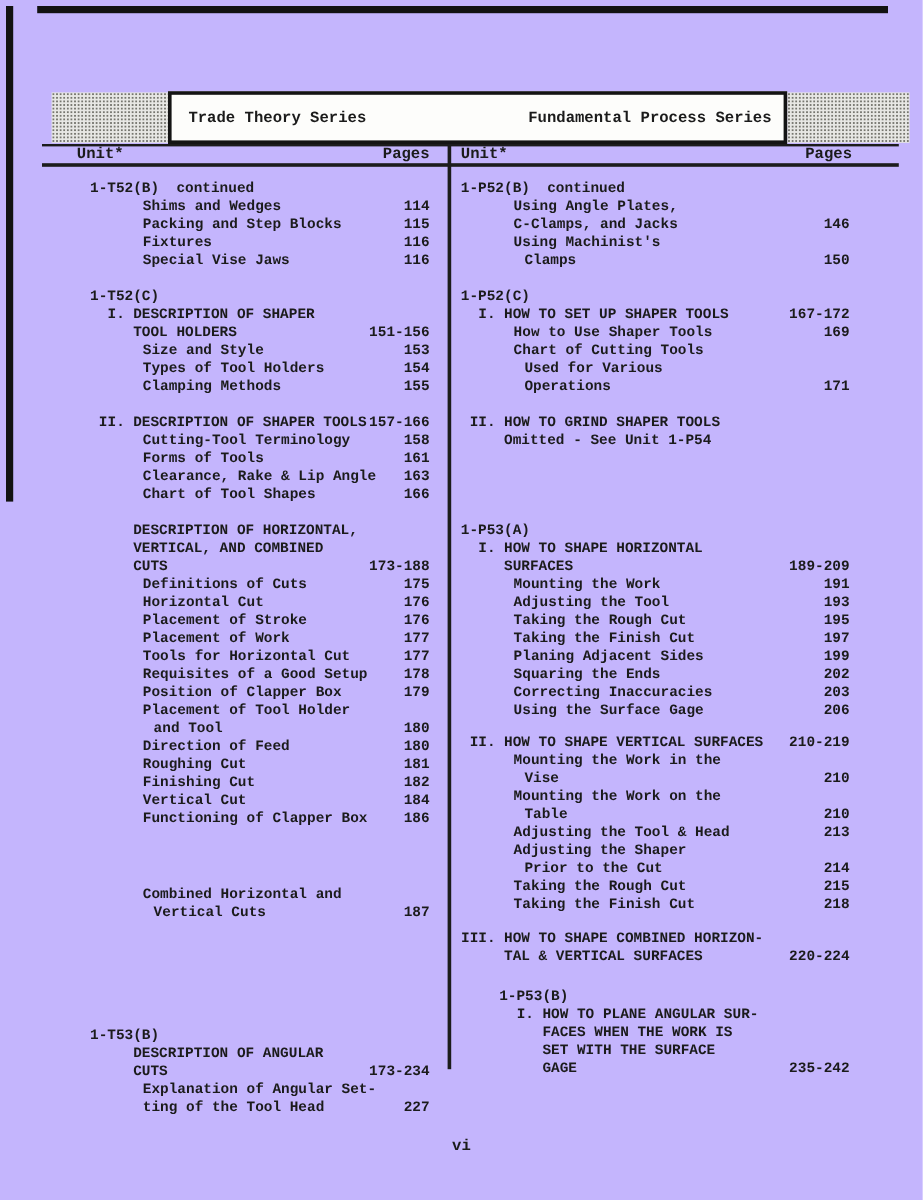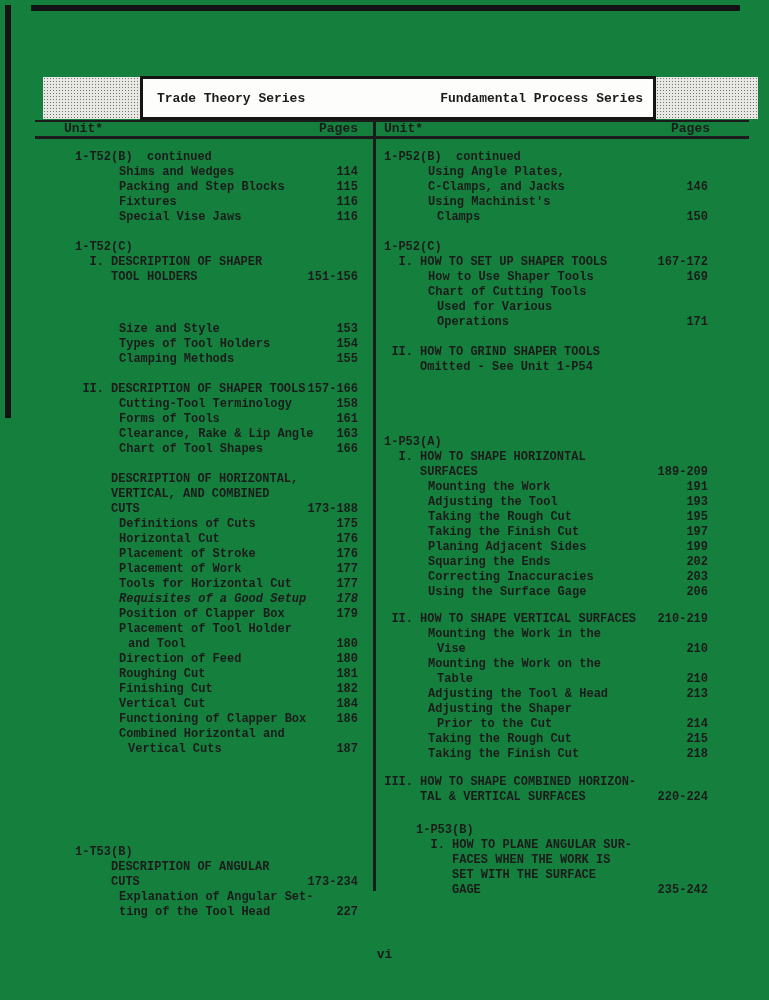--- a/index.html
+++ b/index.html
@@ -1,18 +1,18 @@
 <!DOCTYPE html>
 <html><head>
 <meta charset="utf-8">
 <style>
   html,body{margin:0;padding:0;background:#ffffff;}
   .page{
     position:relative;width:769px;height:1000px;overflow:hidden;
-    background:#15803d;color:#1b1b1b;
+    background:#c4b5fd;color:#1b1b1b;
     font-family:"Liberation Mono","DejaVu Sans Mono",monospace;
     font-weight:bold;
   }
   .scan-bar{position:absolute;background:#121212;}
   #scan-top{left:31px;top:5px;width:709px;height:6px;}
   #scan-left{left:5px;top:5px;width:6px;height:413px;}
   .texture{
     position:absolute;top:77px;height:42px;
     background-color:#e7e7e4;
     background-image:radial-gradient(#76766f 34%, rgba(0,0,0,0) 38%);
@@ -83,50 +83,50 @@
         <div class="toc-row"><span class="ttl">1-T52(B)  continued</span></div>
         <div class="toc-row" style="padding-left: 44px;"><span class="ttl">Shims and Wedges</span><span class="pg">114</span></div>
         <div class="toc-row" style="padding-left: 44px;"><span class="ttl">Packing and Step Blocks</span><span class="pg">115</span></div>
         <div class="toc-row" style="padding-left: 44px;"><span class="ttl">Fixtures</span><span class="pg">116</span></div>
         <div class="toc-row" style="padding-left: 44px;"><span class="ttl">Special Vise Jaws</span><span class="pg">116</span></div>
       </div>
       <div class="toc-group" style="margin-top: 15px;">
         <div class="toc-row"><span class="ttl">1-T52(C)</span></div>
         <div class="toc-row"><span class="roman">I.</span><span class="ttl">DESCRIPTION OF SHAPER</span></div>
         <div class="toc-row" style="padding-left: 36px;"><span class="ttl">TOOL HOLDERS</span><span class="pg">151-156</span></div>
-        <div class="toc-row" style="padding-left: 44px; margin-top: 37px;"><span class="ttl">Size and Style</span><span class="pg">153</span></div>
+        <div class="toc-row" style="padding-left: 44px;"><span class="ttl">Size and Style</span><span class="pg">153</span></div>
         <div class="toc-row" style="padding-left: 44px; gap: 44px;"><span class="ttl">Types of Tool Holders</span><span class="pg">154</span></div>
         <div class="toc-row" style="padding-left: 44px;"><span class="ttl">Clamping Methods</span><span class="pg">155</span></div>
       </div>
       <div class="toc-group" style="margin-top: 15px;">
         <div class="toc-row"><span class="roman">II.</span><span class="ttl">DESCRIPTION OF SHAPER TOOLS</span><span class="pg">157-166</span></div>
         <div class="toc-row" style="padding-left: 44px;"><span class="ttl">Cutting-Tool Terminology</span><span class="pg">158</span></div>
         <div class="toc-row" style="padding-left: 44px;"><span class="ttl">Forms of Tools</span><span class="pg">161</span></div>
         <div class="toc-row" style="padding-left: 44px;"><span class="ttl">Clearance, Rake &amp; Lip Angle</span><span class="pg">163</span></div>
         <div class="toc-row" style="padding-left: 44px;"><span class="ttl">Chart of Tool Shapes</span><span class="pg">166</span></div>
       </div>
       <div class="toc-group" style="margin-top: 15px;">
         <div class="toc-row" style="padding-left: 36px;"><span class="ttl">DESCRIPTION OF HORIZONTAL,</span></div>
         <div class="toc-row" style="padding-left: 36px;"><span class="ttl">VERTICAL, AND COMBINED</span></div>
         <div class="toc-row" style="padding-left: 36px;"><span class="ttl">CUTS</span><span class="pg">173-188</span></div>
         <div class="toc-row" style="padding-left: 44px;"><span class="ttl">Definitions of Cuts</span><span class="pg">175</span></div>
         <div class="toc-row" style="padding-left: 44px;"><span class="ttl">Horizontal Cut</span><span class="pg">176</span></div>
         <div class="toc-row" style="padding-left: 44px;"><span class="ttl">Placement of Stroke</span><span class="pg">176</span></div>
         <div class="toc-row" style="padding-left: 44px;"><span class="ttl">Placement of Work</span><span class="pg">177</span></div>
         <div class="toc-row" style="padding-left: 44px;"><span class="ttl">Tools for Horizontal Cut</span><span class="pg">177</span></div>
-        <div class="toc-row" style="padding-left: 44px; font-style: italic;"><span class="ttl">Requisites of a Good Setup</span><span class="pg">178</span></div>
+        <div class="toc-row" style="padding-left: 44px;"><span class="ttl">Requisites of a Good Setup</span><span class="pg">178</span></div>
         <div class="toc-row" style="padding-left: 44px;"><span class="ttl">Position of Clapper Box</span><span class="pg">179</span></div>
         <div class="toc-row" style="padding-left: 44px;"><span class="ttl">Placement of Tool Holder</span></div>
         <div class="toc-row" style="padding-left: 53px;"><span class="ttl">and Tool</span><span class="pg">180</span></div>
         <div class="toc-row" style="padding-left: 44px;"><span class="ttl">Direction of Feed</span><span class="pg">180</span></div>
         <div class="toc-row" style="padding-left: 44px;"><span class="ttl">Roughing Cut</span><span class="pg">181</span></div>
         <div class="toc-row" style="padding-left: 44px;"><span class="ttl">Finishing Cut</span><span class="pg">182</span></div>
         <div class="toc-row" style="padding-left: 44px;"><span class="ttl">Vertical Cut</span><span class="pg">184</span></div>
         <div class="toc-row" style="padding-left: 44px;"><span class="ttl">Functioning of Clapper Box</span><span class="pg">186</span></div>
-        <div class="toc-row" style="padding-left: 44px;"><span class="ttl">Combined Horizontal and</span></div>
+        <div class="toc-row" style="padding-left: 44px; margin-top: 48px;"><span class="ttl">Combined Horizontal and</span></div>
         <div class="toc-row" style="padding-left: 53px;"><span class="ttl">Vertical Cuts</span><span class="pg">187</span></div>
       </div>
       <div class="toc-group" style="margin-top: 88px;">
         <div class="toc-row"><span class="ttl">1-T53(B)</span></div>
         <div class="toc-row" style="padding-left: 36px;"><span class="ttl">DESCRIPTION OF ANGULAR</span></div>
         <div class="toc-row" style="padding-left: 36px;"><span class="ttl">CUTS</span><span class="pg">173-234</span></div>
         <div class="toc-row" style="padding-left: 44px;"><span class="ttl">Explanation of Angular Set-</span></div>
         <div class="toc-row" style="padding-left: 44px;"><span class="ttl">ting of the Tool Head</span><span class="pg">227</span></div>
       </div>
     </div>

